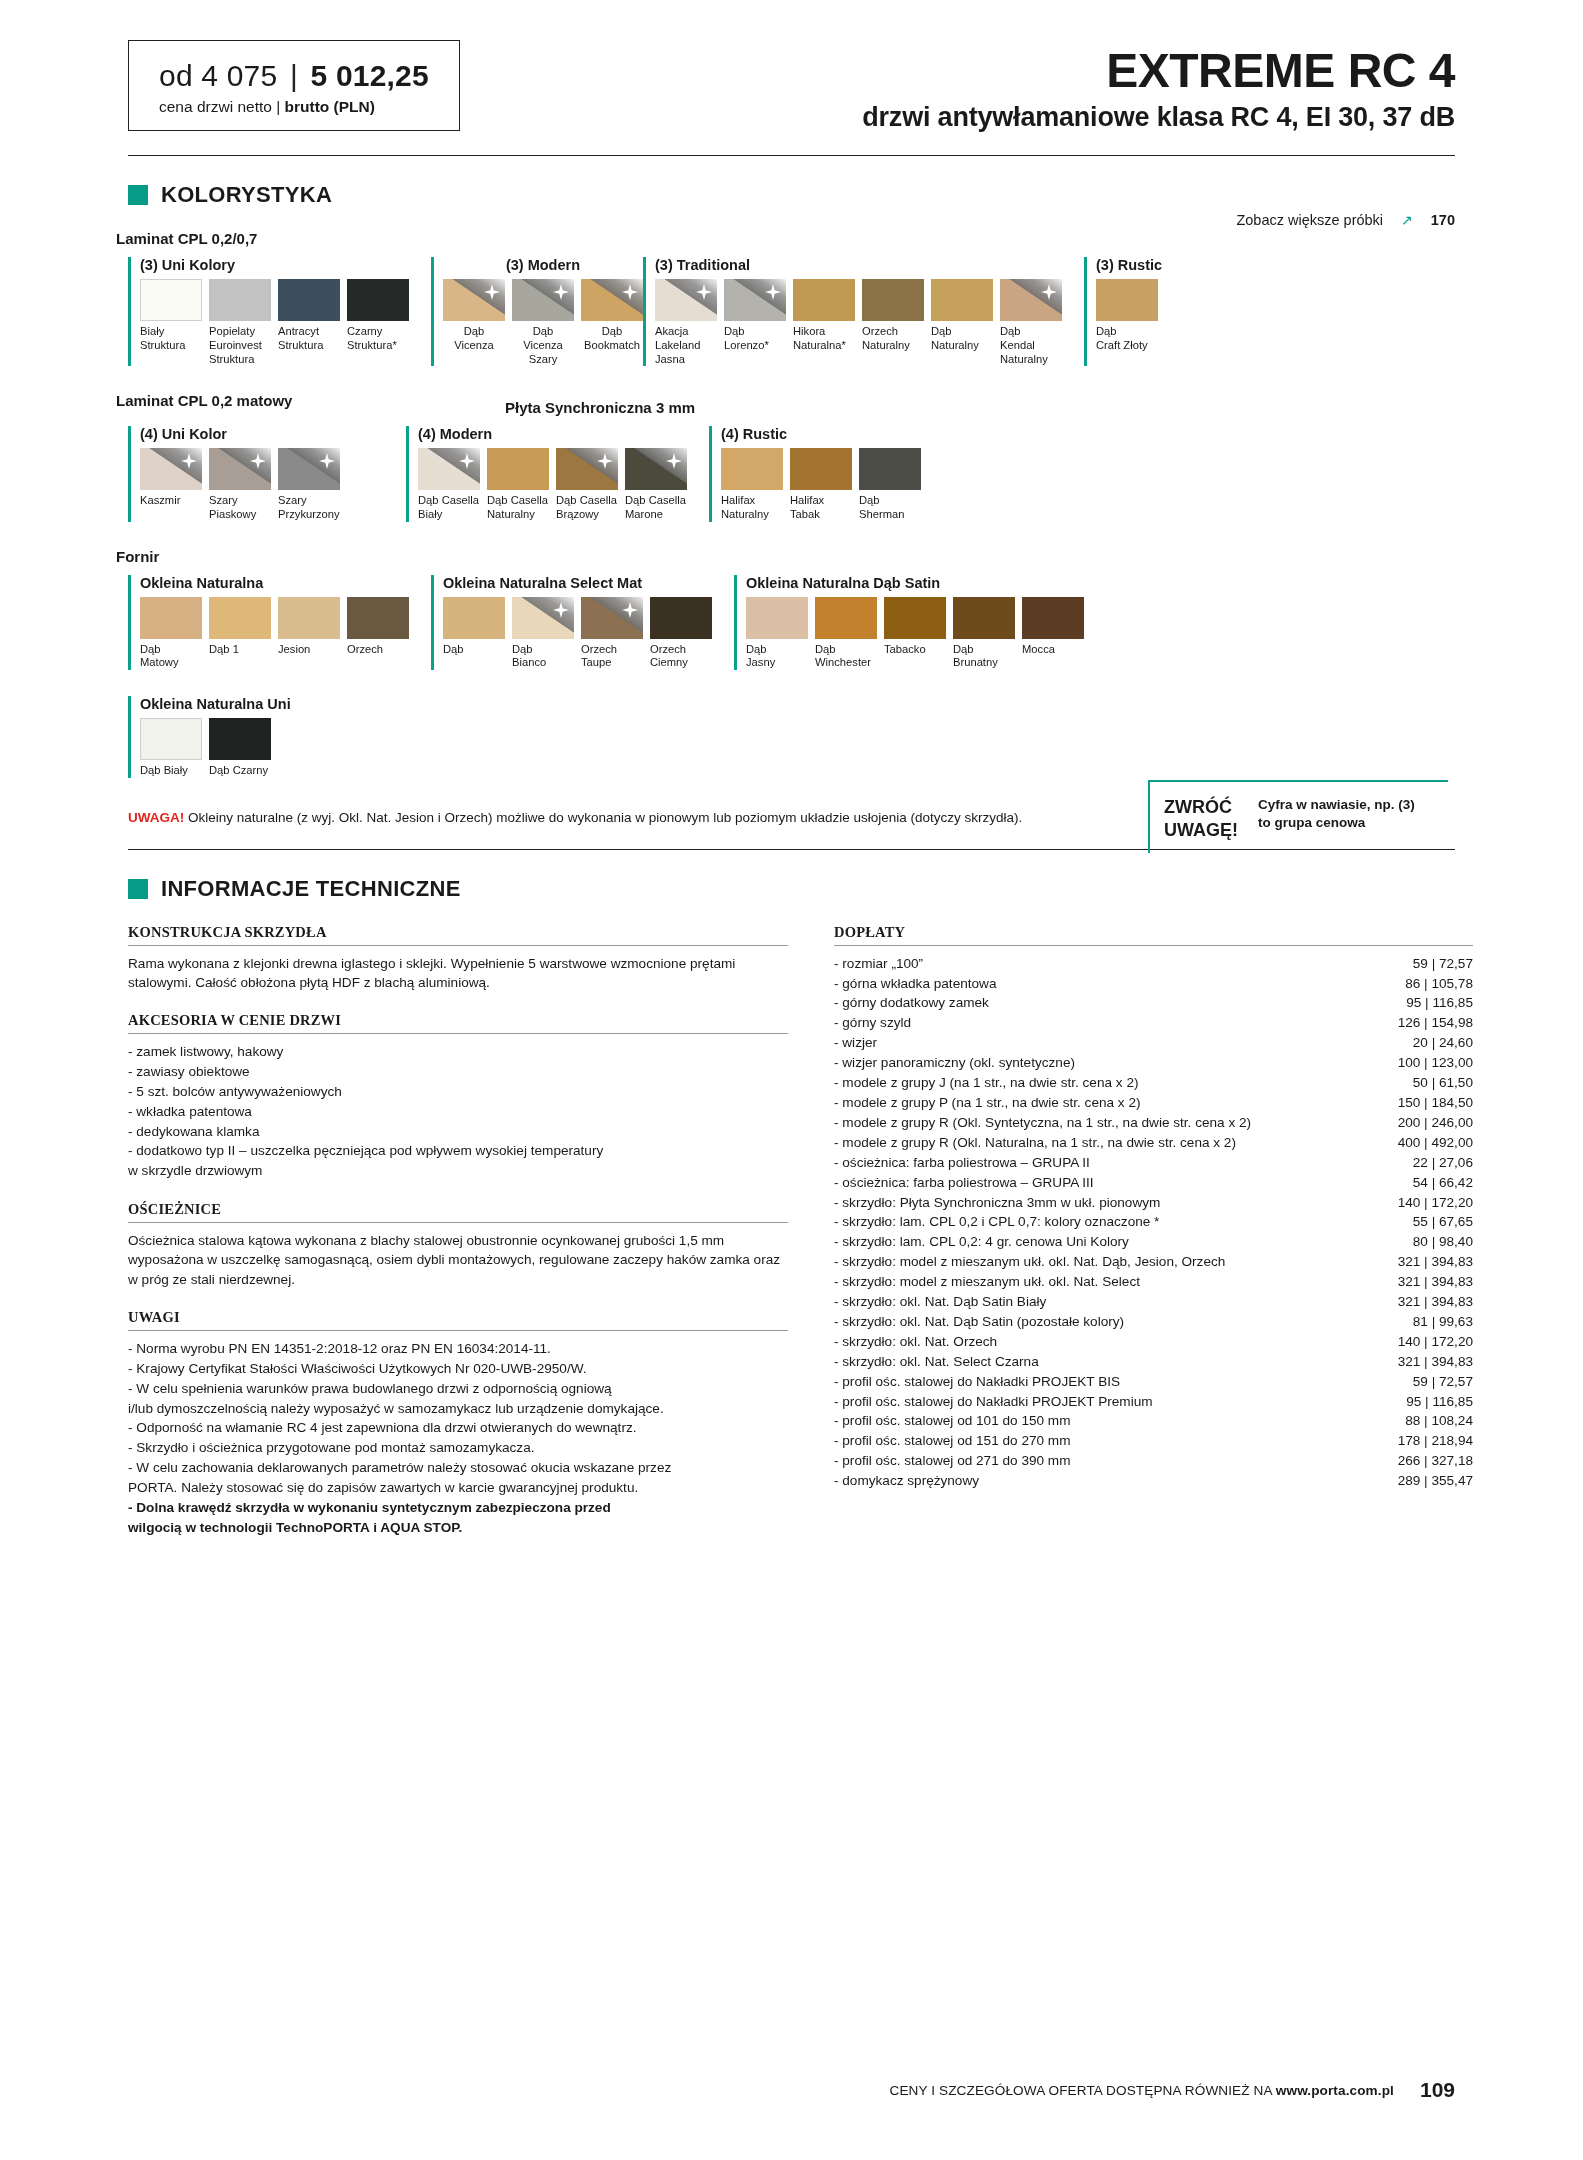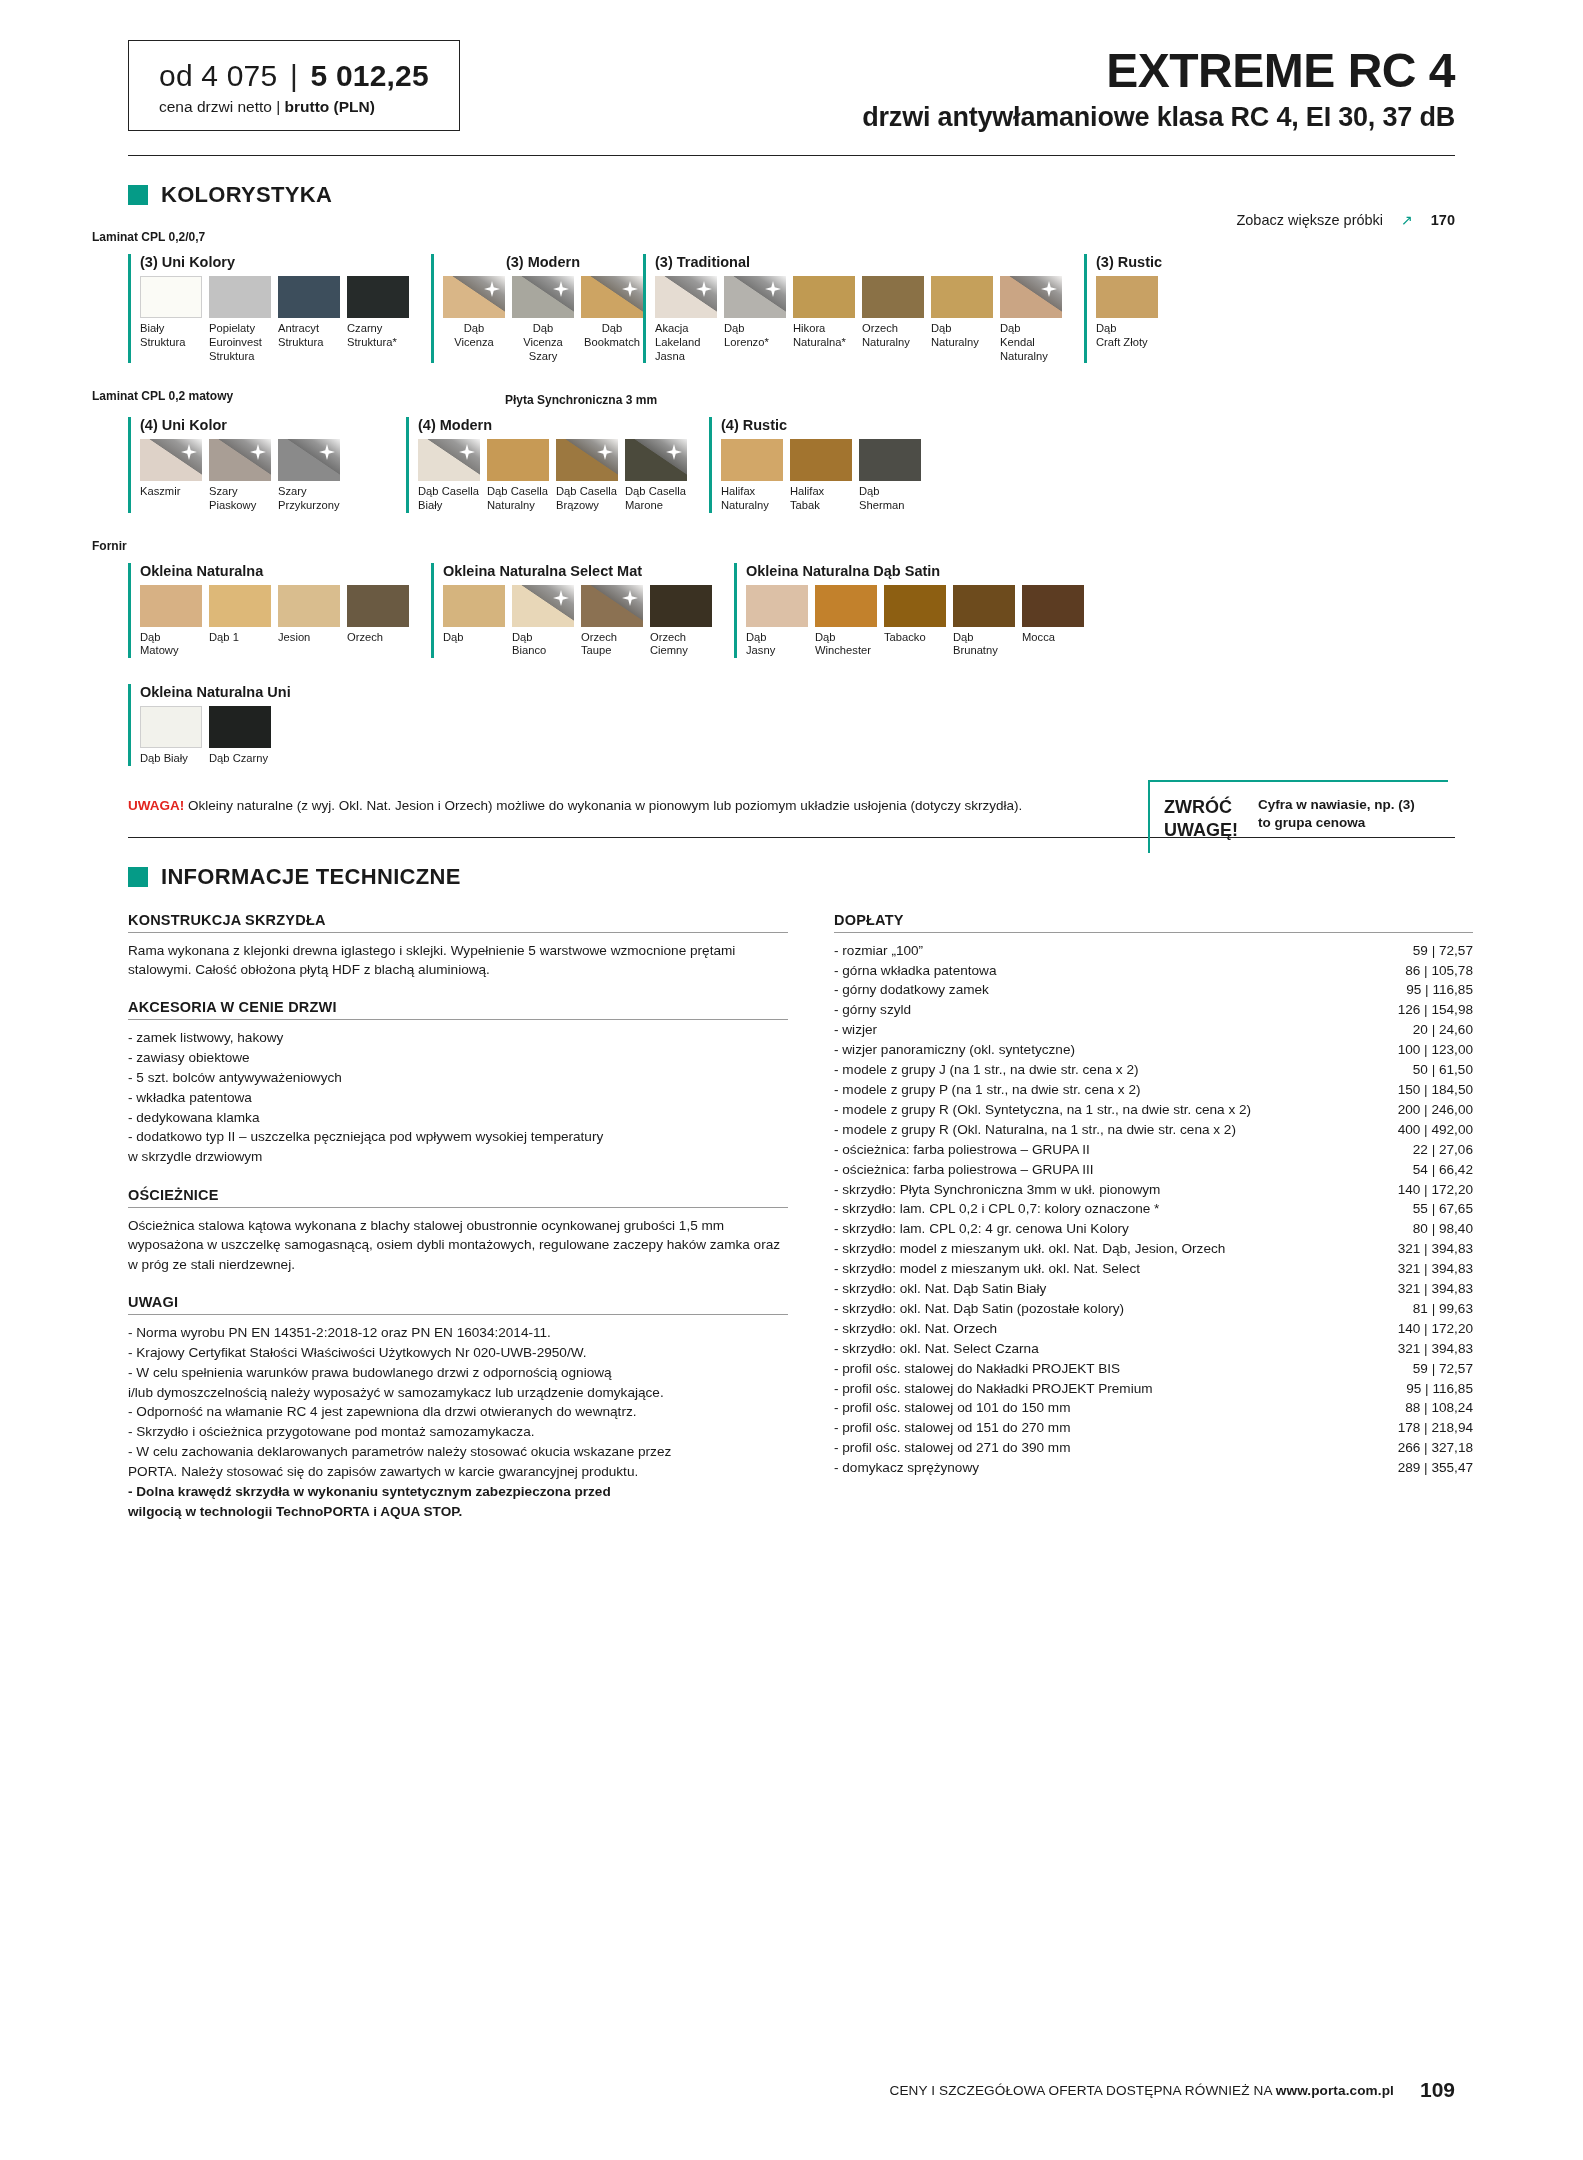--- a/index.html
+++ b/index.html
@@ -33,21 +33,21 @@
 
   
   .section-head { display:flex; align-items:center; gap:13px; margin:26px 0 0 128px; }
   .sq { width:20px; height:20px; background:#059b87; display:inline-block; }
   .section-title { font-size:22px; font-weight:bold; letter-spacing:.3px; }
 
   .seewrap { position:absolute; right:128px; font-size:14.5px; display:flex; align-items:center; gap:18px; }
   .arrow-ic { color:#059b87; font-size:14px; }
   .seenum { font-weight:700; }
 
-  .sub-head { font-size:12px; font-weight:bold; margin:22px 0 10px 92px; }
+  .sub-head { font-size:15px; font-weight:bold; margin:22px 0 10px 116px; }
 
   
   .row { display:flex; margin-left:128px; margin-right:110px; }
   .group { border-left:3px solid #0aa08c; padding-left:9px; margin-right:0; }
   .group-title { font-size:14.5px; font-weight:bold; margin-bottom:6px; white-space:nowrap; }
   .swatches { display:flex; gap:7px; }
   .sw { width:62px; }
   .sw-chip { width:62px; height:42px; position:relative; overflow:hidden; }
   .sw-chip.bordered { border:1px solid #cfcfcf; }
   .sw-label { font-size:11.2px; line-height:1.22; margin-top:4px; white-space:pre-line; }
@@ -67,21 +67,21 @@
   .uwaga { margin:32px 128px 0 128px; font-size:13.5px; }
   .uwaga .red { color:#e2251f; font-weight:bold; }
 
   .hr-mid { margin:24px 128px 0 128px; border-top:1.5px solid #222; }
 
   
   .tech-cols { display:flex; margin:22px 110px 0 128px; gap:46px; }
   .col-left { width:660px; }
   .col-right { flex:1; }
 
-  .blk-title { font-size:14.5px; font-weight:bold; letter-spacing:.2px; }
+  .blk-title { font-size:14.5px; font-weight:bold; letter-spacing:.2px;font-family:Liberation Serif, serif; }
   .blk-rule { border-top:1px solid #9a9a9a; margin:4px 0 8px 0; }
   .para { font-size:13.6px; line-height:1.42; }
   .li { font-size:13.6px; line-height:1.46; }
   .blk { margin-bottom:20px; }
   .li.strong { font-weight:bold; }
 
   .pricelist { list-style:none; }
   .pl-row { display:flex; justify-content:space-between; font-size:13.6px; line-height:1.465; gap:12px; }
   .pl-name { white-space:nowrap; }
   .pl-val { white-space:nowrap; }

